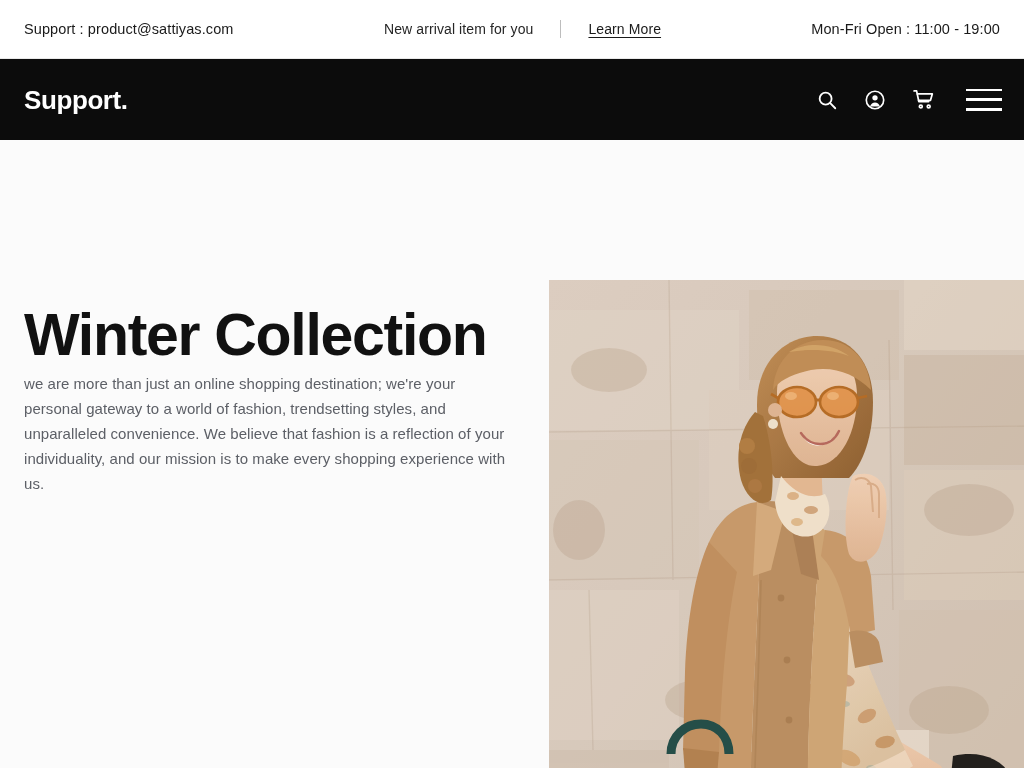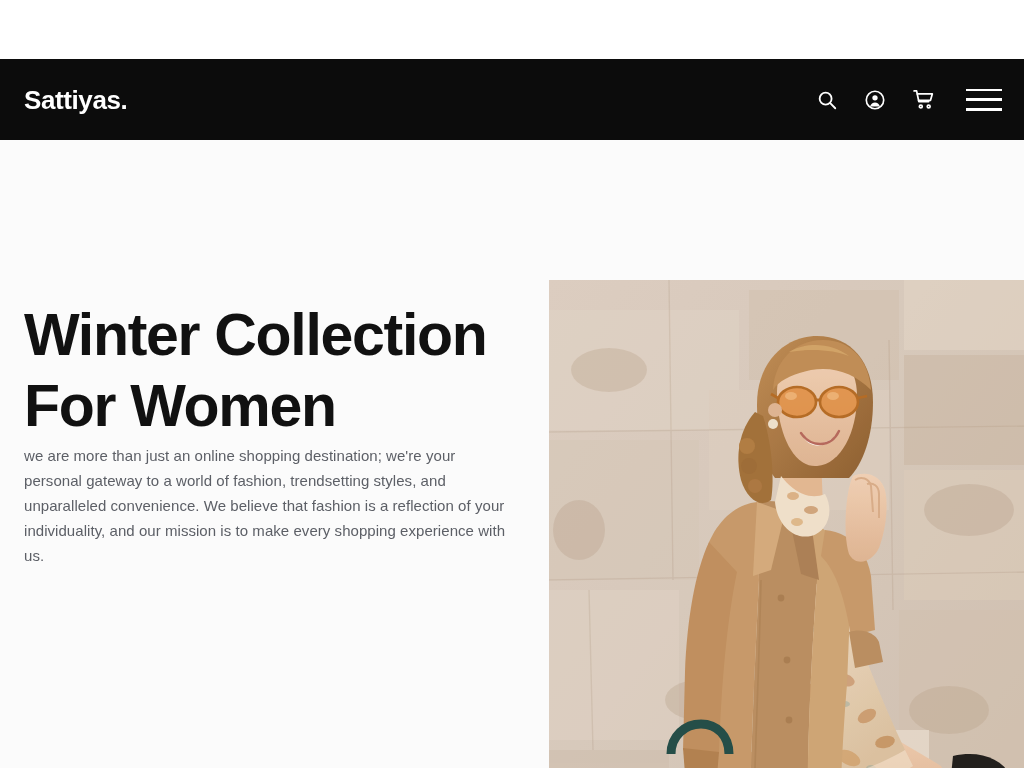--- a/index.html
+++ b/index.html
@@ -101,23 +101,34 @@
     width:475px; height:628px; overflow:hidden;
     background:#dfd2c6;
   }
   .hero-image svg { display:block; width:475px; height:628px; }
 </style>
 </head>
 <body>
 
 <div class="page">
 
+  <div class="topbar">
+    <div class="topbar-support">Support : product@sattiyas.com</div>
+
+    <div class="topbar-center">
+      <span class="topbar-promo">New arrival item for you</span>
+      <span class="topbar-divider"></span>
+      <a class="topbar-link">Learn More</a>
+    </div>
+
+    <div class="topbar-hours">Mon-Fri Open : 11:00 - 19:00</div>
+  </div>
 
   <div class="header">
-    <div class="logo">Sattiyas.</div>
+    <div class="logo">Support.</div>
 
     <div class="nav-icons">
 
       <div class="icon-btn">
         <svg width="22" height="22" viewBox="0 0 24 24" fill="none" stroke="#ffffff" stroke-width="2" stroke-linecap="round">
           <circle cx="10.5" cy="10.5" r="6.5"></circle>
           <line x1="15.5" y1="15.5" x2="21" y2="21"></line>
         </svg>
       </div>
 
@@ -145,21 +156,20 @@
       </div>
 
     </div>
   </div>
 
   <div class="hero">
 
     <div class="hero-copy">
       <h1 class="hero-title">
         <span>Winter Collection</span><br>
-        <span>For Women</span>
       </h1>
       <p class="hero-text">we are more than just an online shopping destination; we're your personal gateway to a world of fashion, trendsetting styles, and unparalleled convenience. We believe that fashion is a reflection of your individuality, and our mission is to make every shopping experience with us.</p>
     </div>
 
     <div class="hero-image">
       <svg viewBox="0 0 475 628" preserveAspectRatio="xMidYMid slice">
         <defs>
           <linearGradient id="wallGrad" x1="0" y1="0" x2="1" y2="1">
             <stop offset="0%" stop-color="#ddd1c6"></stop>
             <stop offset="40%" stop-color="#d8ccc1"></stop>

